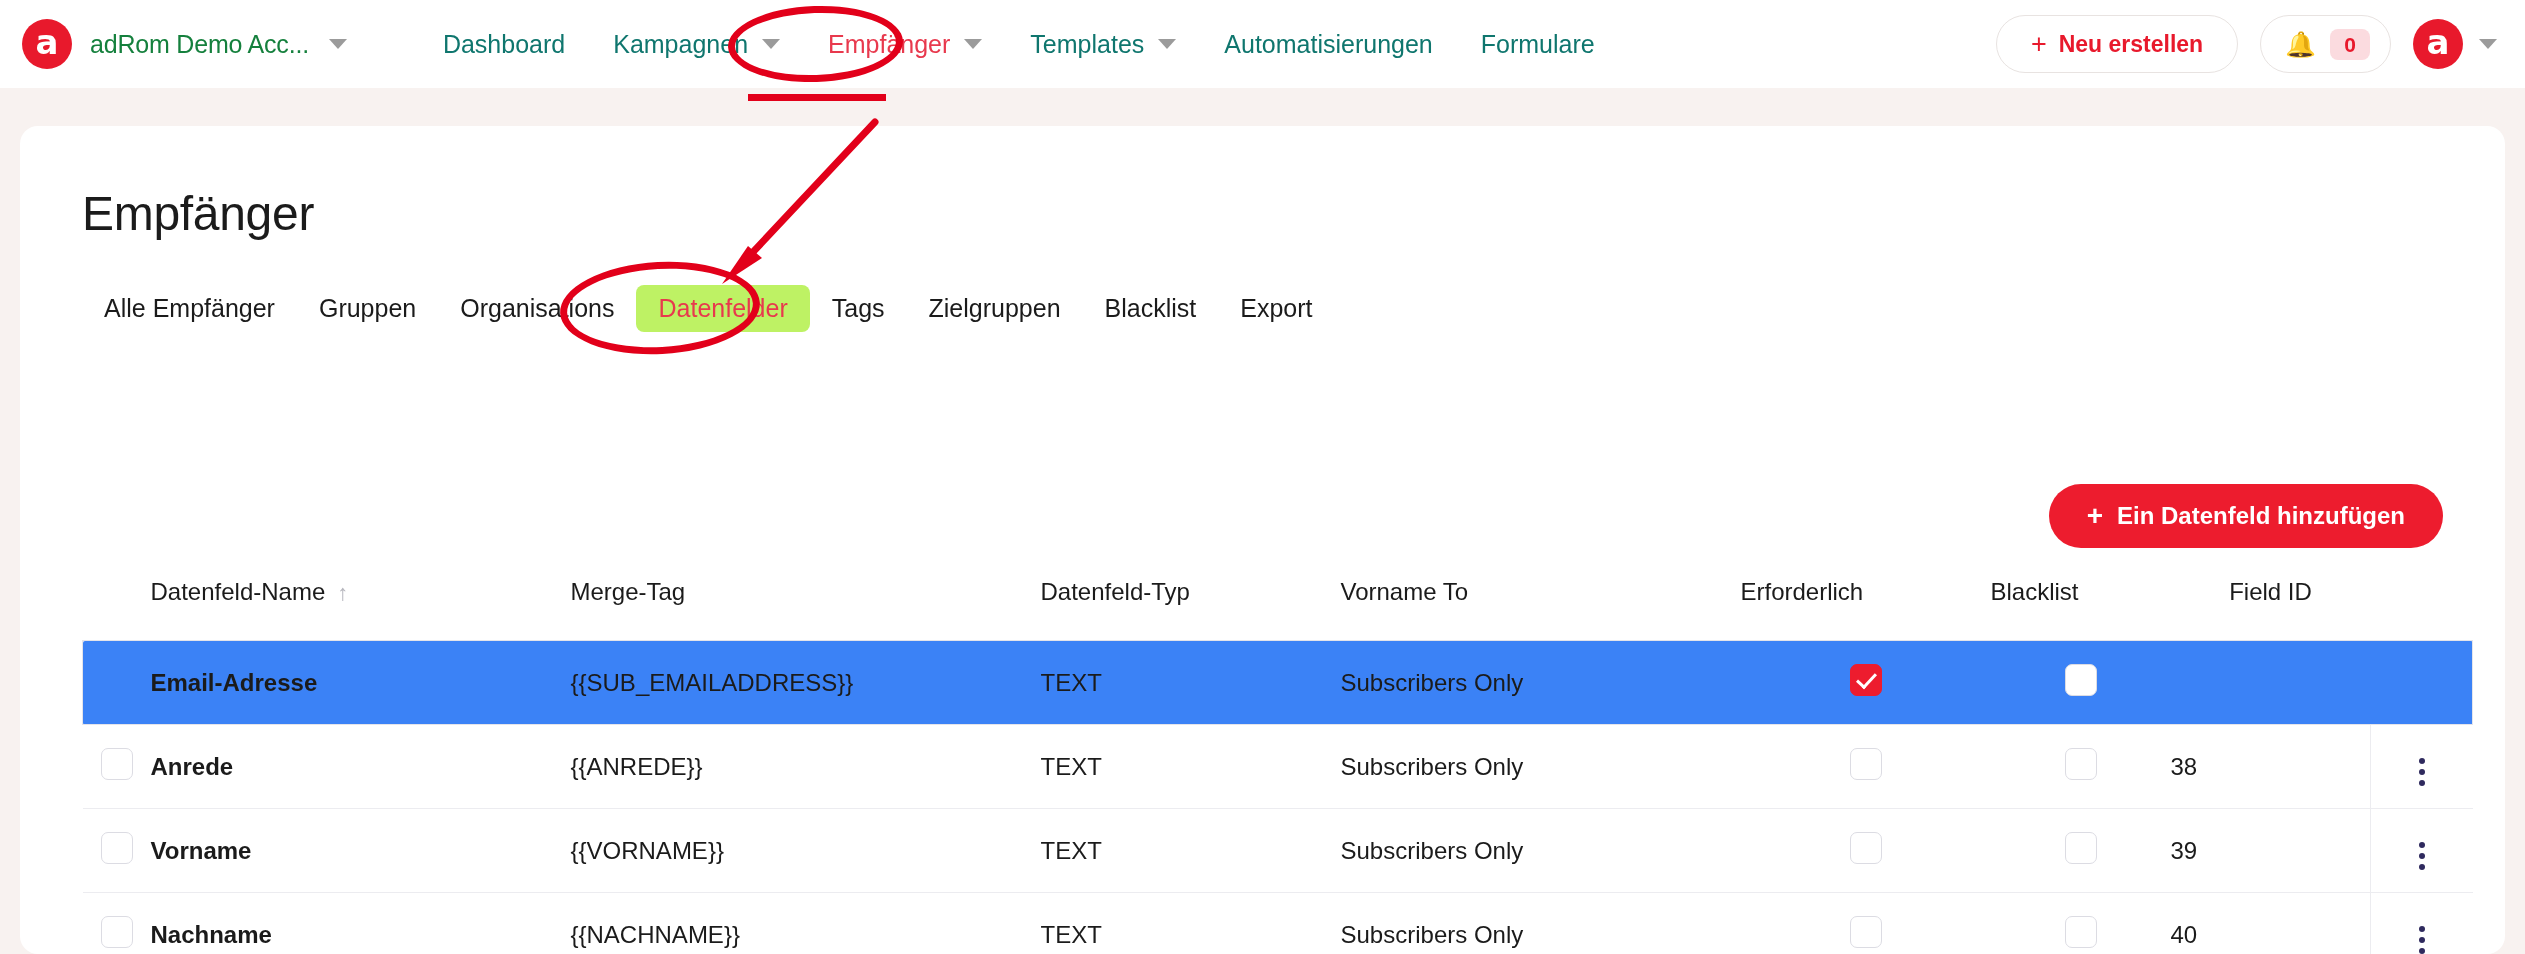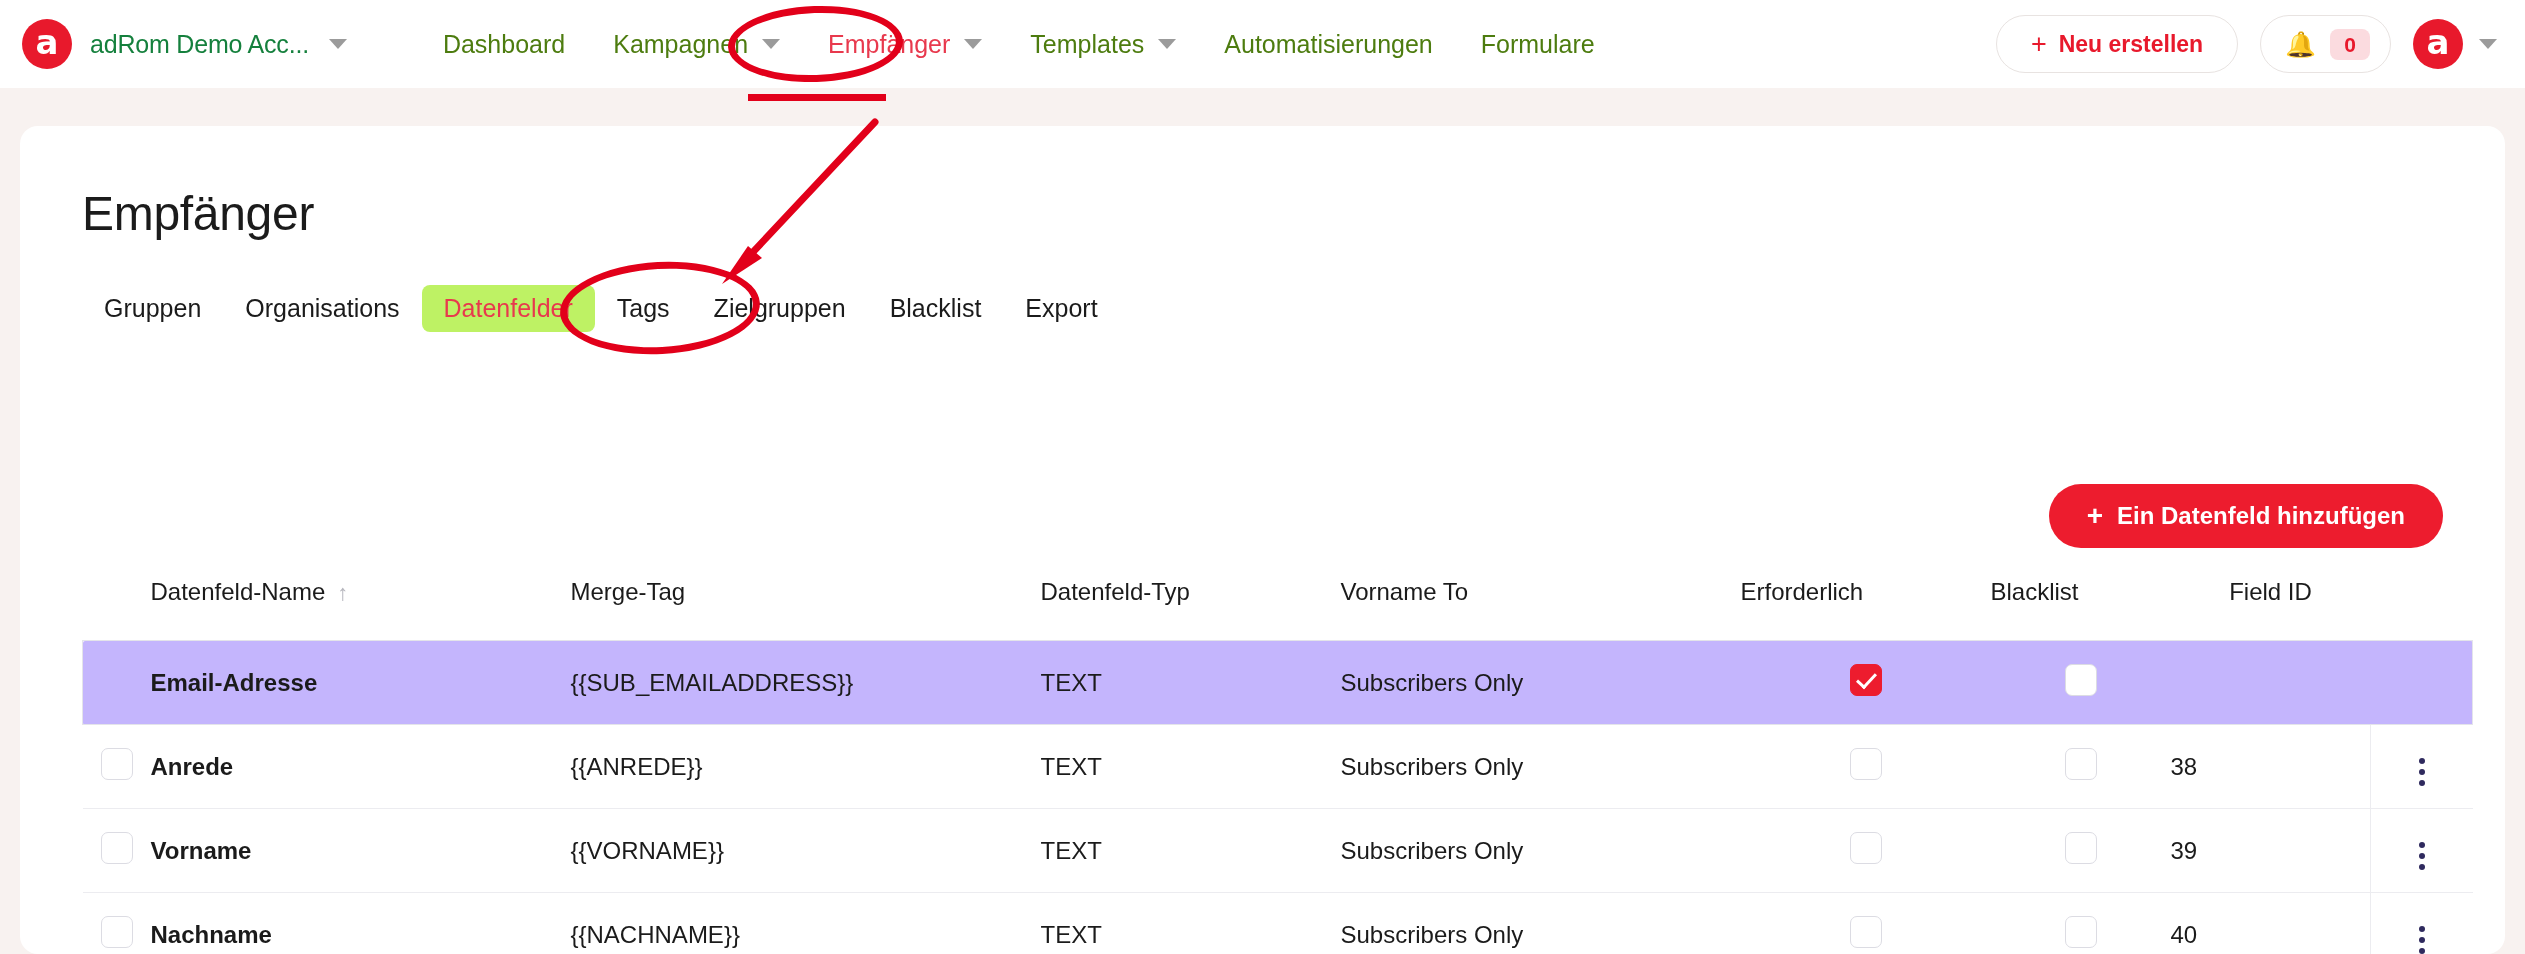--- a/index.html
+++ b/index.html
@@ -44,21 +44,21 @@
   }
   .brand-caret { margin-left: 20px; }
 
   .mainnav {
     display: flex; align-items: center;
     margin-left: 72px;
     gap: 0px;
   }
   .nav-item {
     display: flex; align-items: center;
-    font-size: 25px; color: #4d7c0f;
+    font-size: 25px; color: #0f766e;
     padding: 0 24px;
     cursor: pointer;
     white-space: nowrap;
   }
   .nav-item .caret { margin-left: 14px; }
   .nav-item.active { color: #e8394d; }
 
   .topbar-right {
     position: absolute; right: 28px; top: 0;
     height: 88px; display: flex; align-items: center; gap: 22px;
@@ -169,21 +169,21 @@
     vertical-align: middle;
     border-top: 1.5px solid #ececf0;
   }
   .dtable tbody tr:last-child td { border-bottom: 1.5px solid #ececf0; }
   .cell-name { font-weight: 700; }
 
   
   tr.row-locked td {
     border-top: 1.5px solid #e4e4ea;
     border-bottom: 1.5px solid #e4e4ea;
-    background: #c4b5fd;
+    background: #3b82f6;
   }
   tr.row-locked td:first-child { border-left: 1.5px solid #e4e4ea; border-radius: 2px 0 0 2px; }
   tr.row-locked td:last-child  { border-right: 1.5px solid #e4e4ea; border-radius: 0 2px 2px 0; }
 
   
   .cb {
     width: 32px; height: 32px;
     border: 1.5px solid #dcdce3; border-radius: 7px;
     background: #fff; display: inline-block; cursor: pointer;
   }
@@ -269,20 +269,21 @@
     <div class="avatar">a</div>
     <span class="caret avatar-caret"></span>
   </div>
 </div>
 
 <div class="card">
 
   <h1 class="page-title">Empfänger</h1>
 
   <div class="tabs">
+    <div class="tab"><span>Alle Empfänger</span></div>
     <div class="tab"><span>Gruppen</span></div>
     <div class="tab"><span>Organisations</span></div>
     <div class="tab active"><span>Datenfelder</span></div>
     <div class="tab"><span>Tags</span></div>
     <div class="tab"><span>Zielgruppen</span></div>
     <div class="tab"><span>Blacklist</span></div>
     <div class="tab"><span>Export</span></div>
   </div>
 
   <button class="btn-add">

